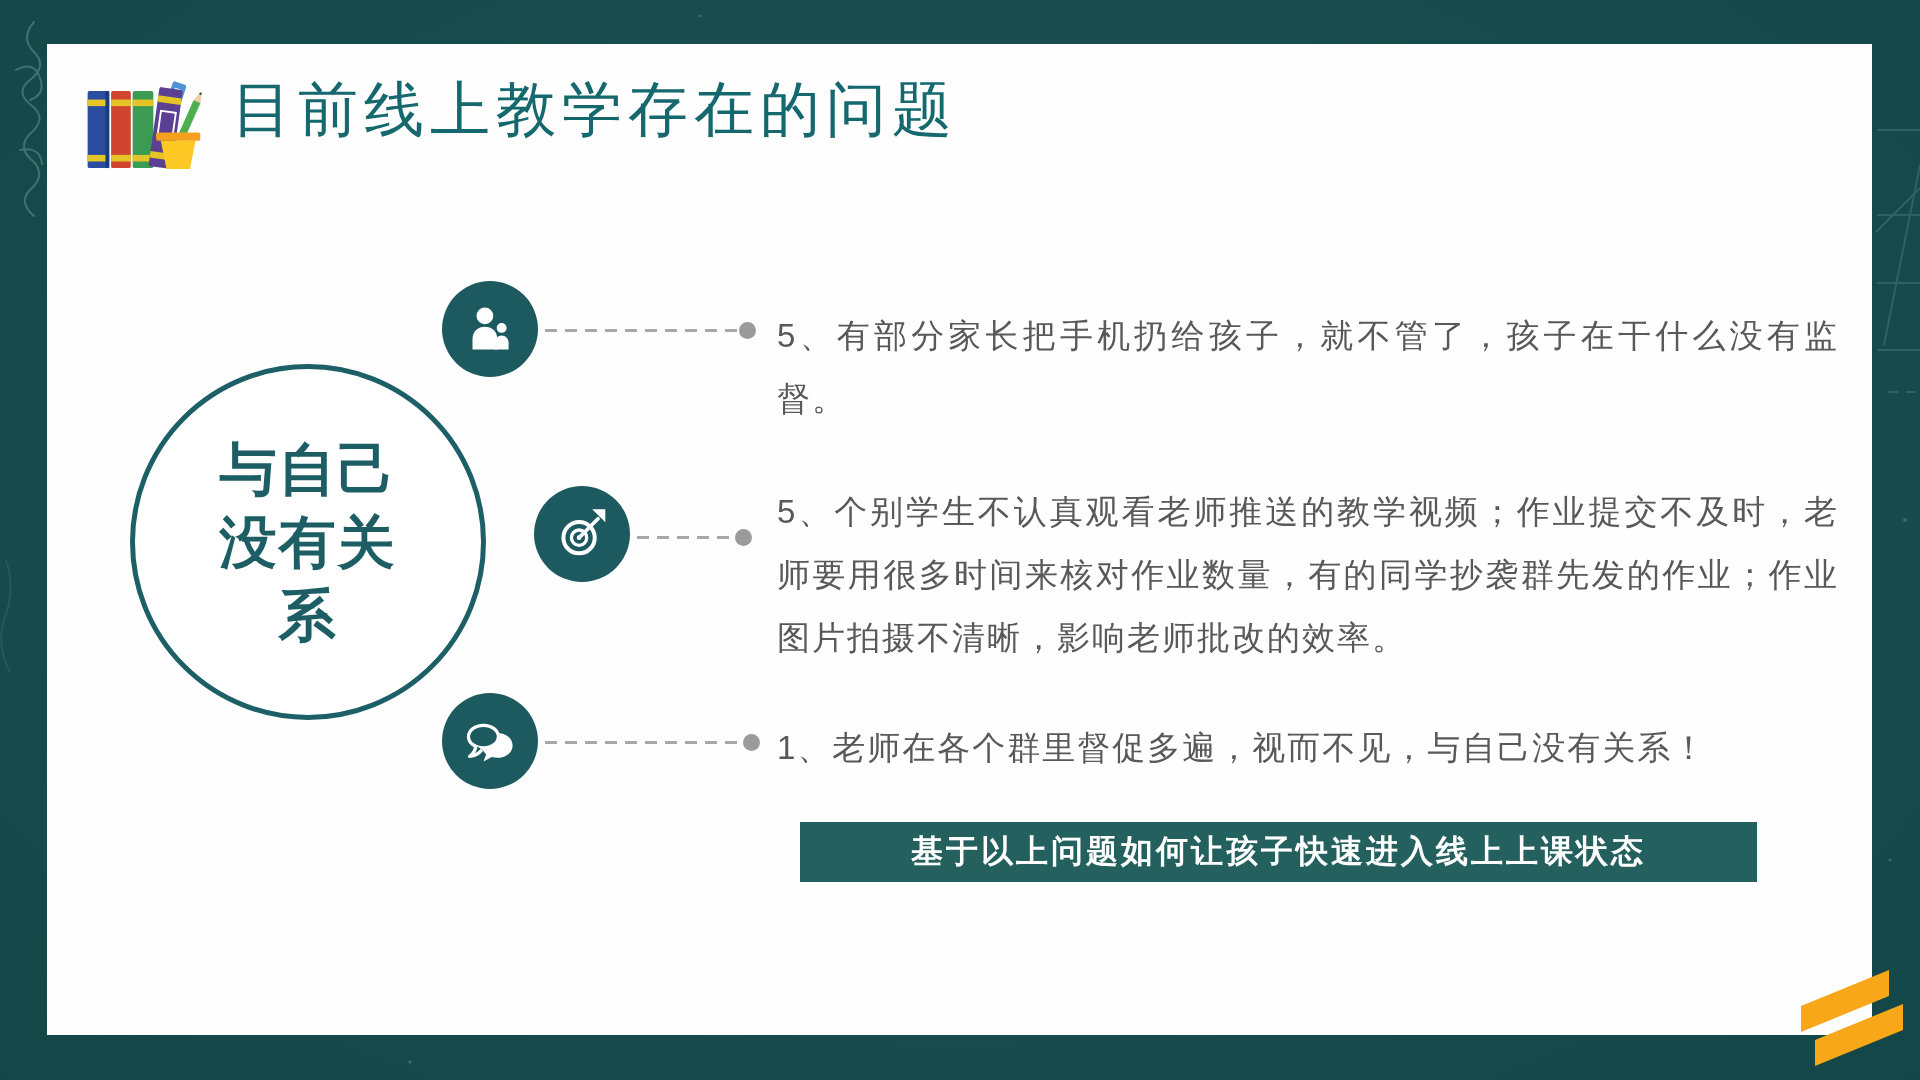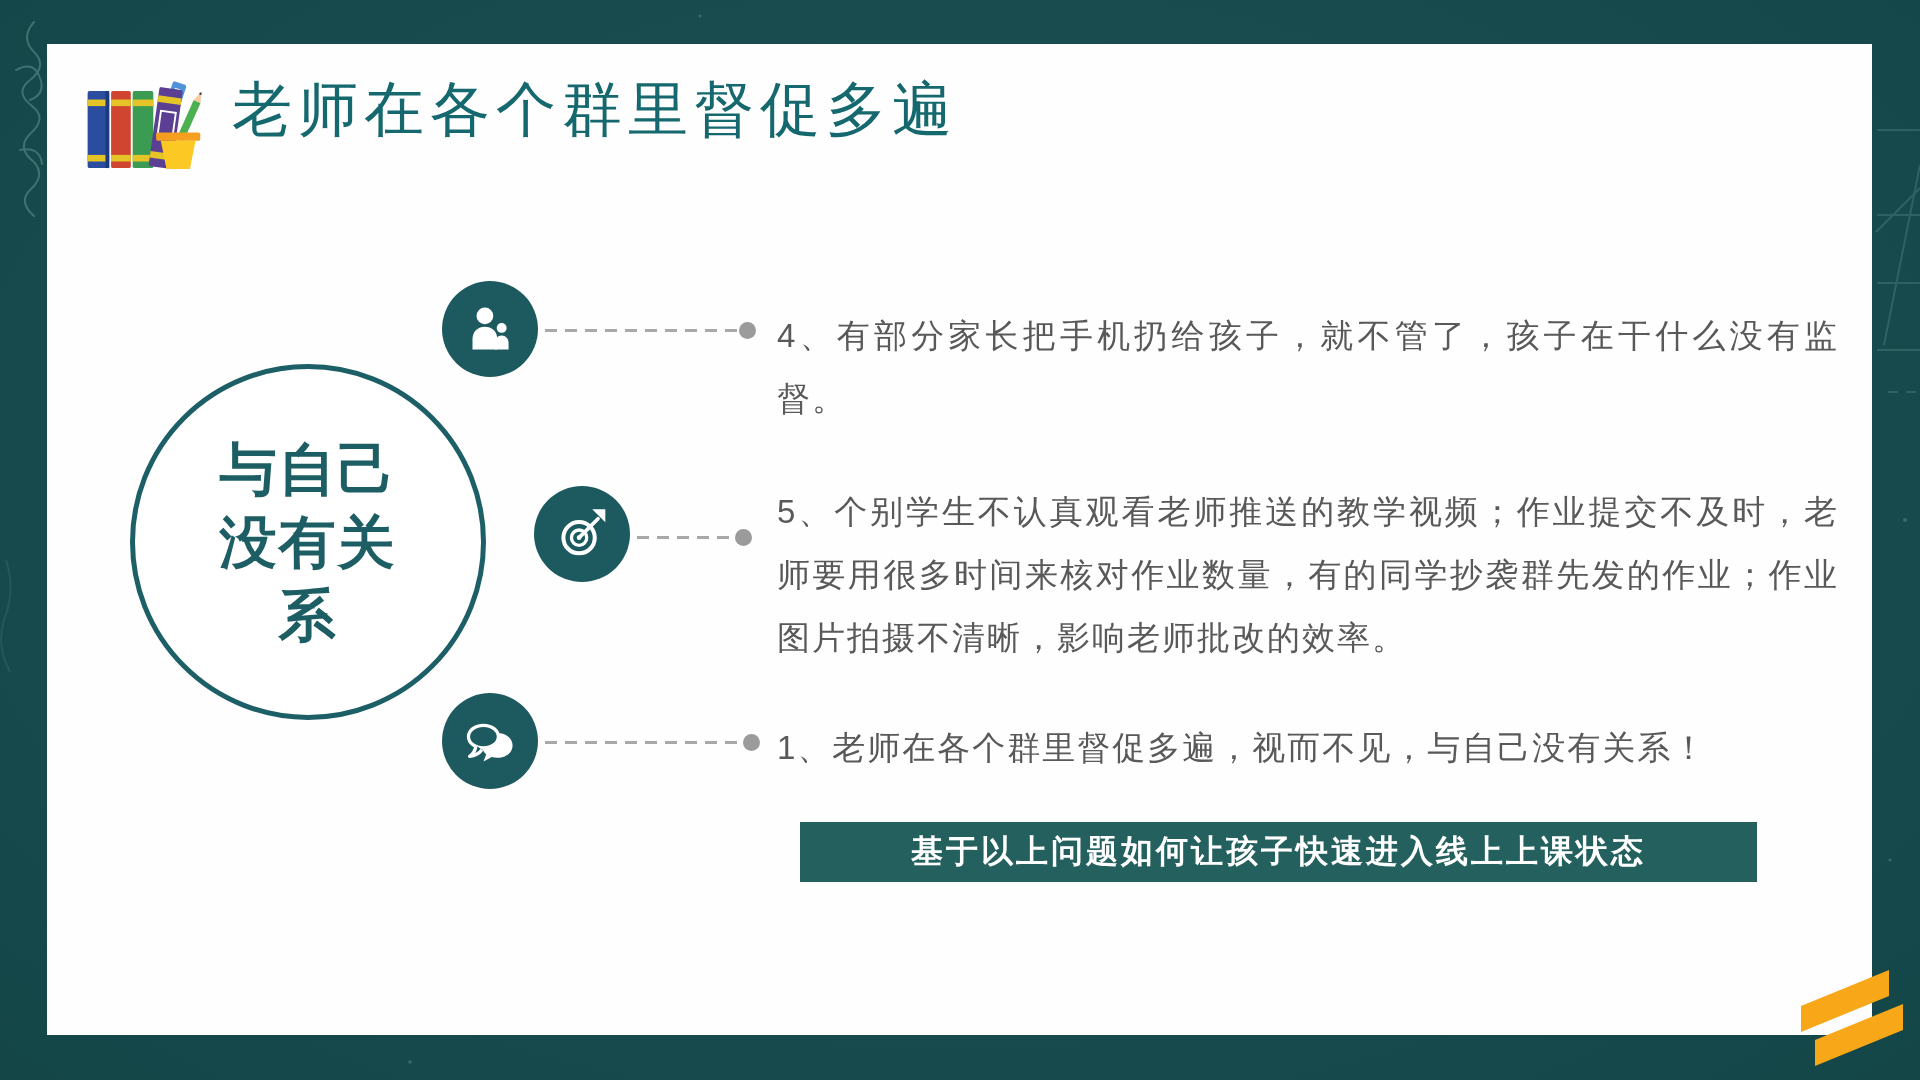--- a/index.html
+++ b/index.html
@@ -131,39 +131,39 @@
         <rect x="76" y="13" width="25" height="85" rx="2" fill="#5b3f93"></rect>
         <rect x="76" y="22" width="25" height="7" fill="#e4c427"></rect>
         <rect x="76" y="82" width="25" height="7" fill="#e4c427"></rect>
         <rect x="81" y="38" width="16" height="26" fill="none" stroke="#ffffff" stroke-width="2"></rect>
       </g>
     </g>
 
     <rect x="79" y="60" width="47" height="9" rx="2" fill="#f59f1e"></rect>
     <polygon points="84,69 121,69 115,99 90,99" fill="#fcc823"></polygon>
   </svg>
-  <div class="page-title">老师在各个群里督促多遍</div>
+  <div class="page-title">目前线上教学存在的问题</div>
 
   <div class="big-circle">
     <div class="label">与自己没有关系</div>
   </div>
 
   <div class="node n4">
     <svg viewBox="0 0 96 96">
       <g fill="#ffffff">
         <circle cx="41" cy="30" r="11.5"></circle>
         <path d="M24,76 V62 c0,-10.5 7.5,-17 17,-17 s17,6.5 17,17 v14 z"></path>
         <circle cx="64" cy="46.5" r="6.8"></circle>
         <path d="M54.5,76 v-8.5 c0,-6.2 4.2,-10.5 9.5,-10.5 s9.5,4.3 9.5,10.5 V76 z"></path>
       </g>
     </svg>
   </div>
   <div class="connector c4"></div>
   <div class="end-dot d4"></div>
-  <div class="item-text t4">4、有部分家长把手机扔给孩子，就不管了，孩子在干什么没有监督。</div>
+  <div class="item-text t4">5、有部分家长把手机扔给孩子，就不管了，孩子在干什么没有监督。</div>
 
   <div class="node n5">
     <svg viewBox="0 0 96 96">
       <circle cx="44" cy="53" r="21.5" stroke="#ffffff" stroke-width="5.5" fill="none"></circle>
       <circle cx="44" cy="53" r="10.5" stroke="#ffffff" stroke-width="4.5" fill="none"></circle>
       <circle cx="44" cy="53" r="3.2" fill="#ffffff"></circle>
       <line x1="44" y1="53" x2="70" y2="27" stroke="#ffffff" stroke-width="5" stroke-linecap="round"></line>
       <polygon points="62,14 80,14 80,32" fill="#ffffff"></polygon>
     </svg>
   </div>

